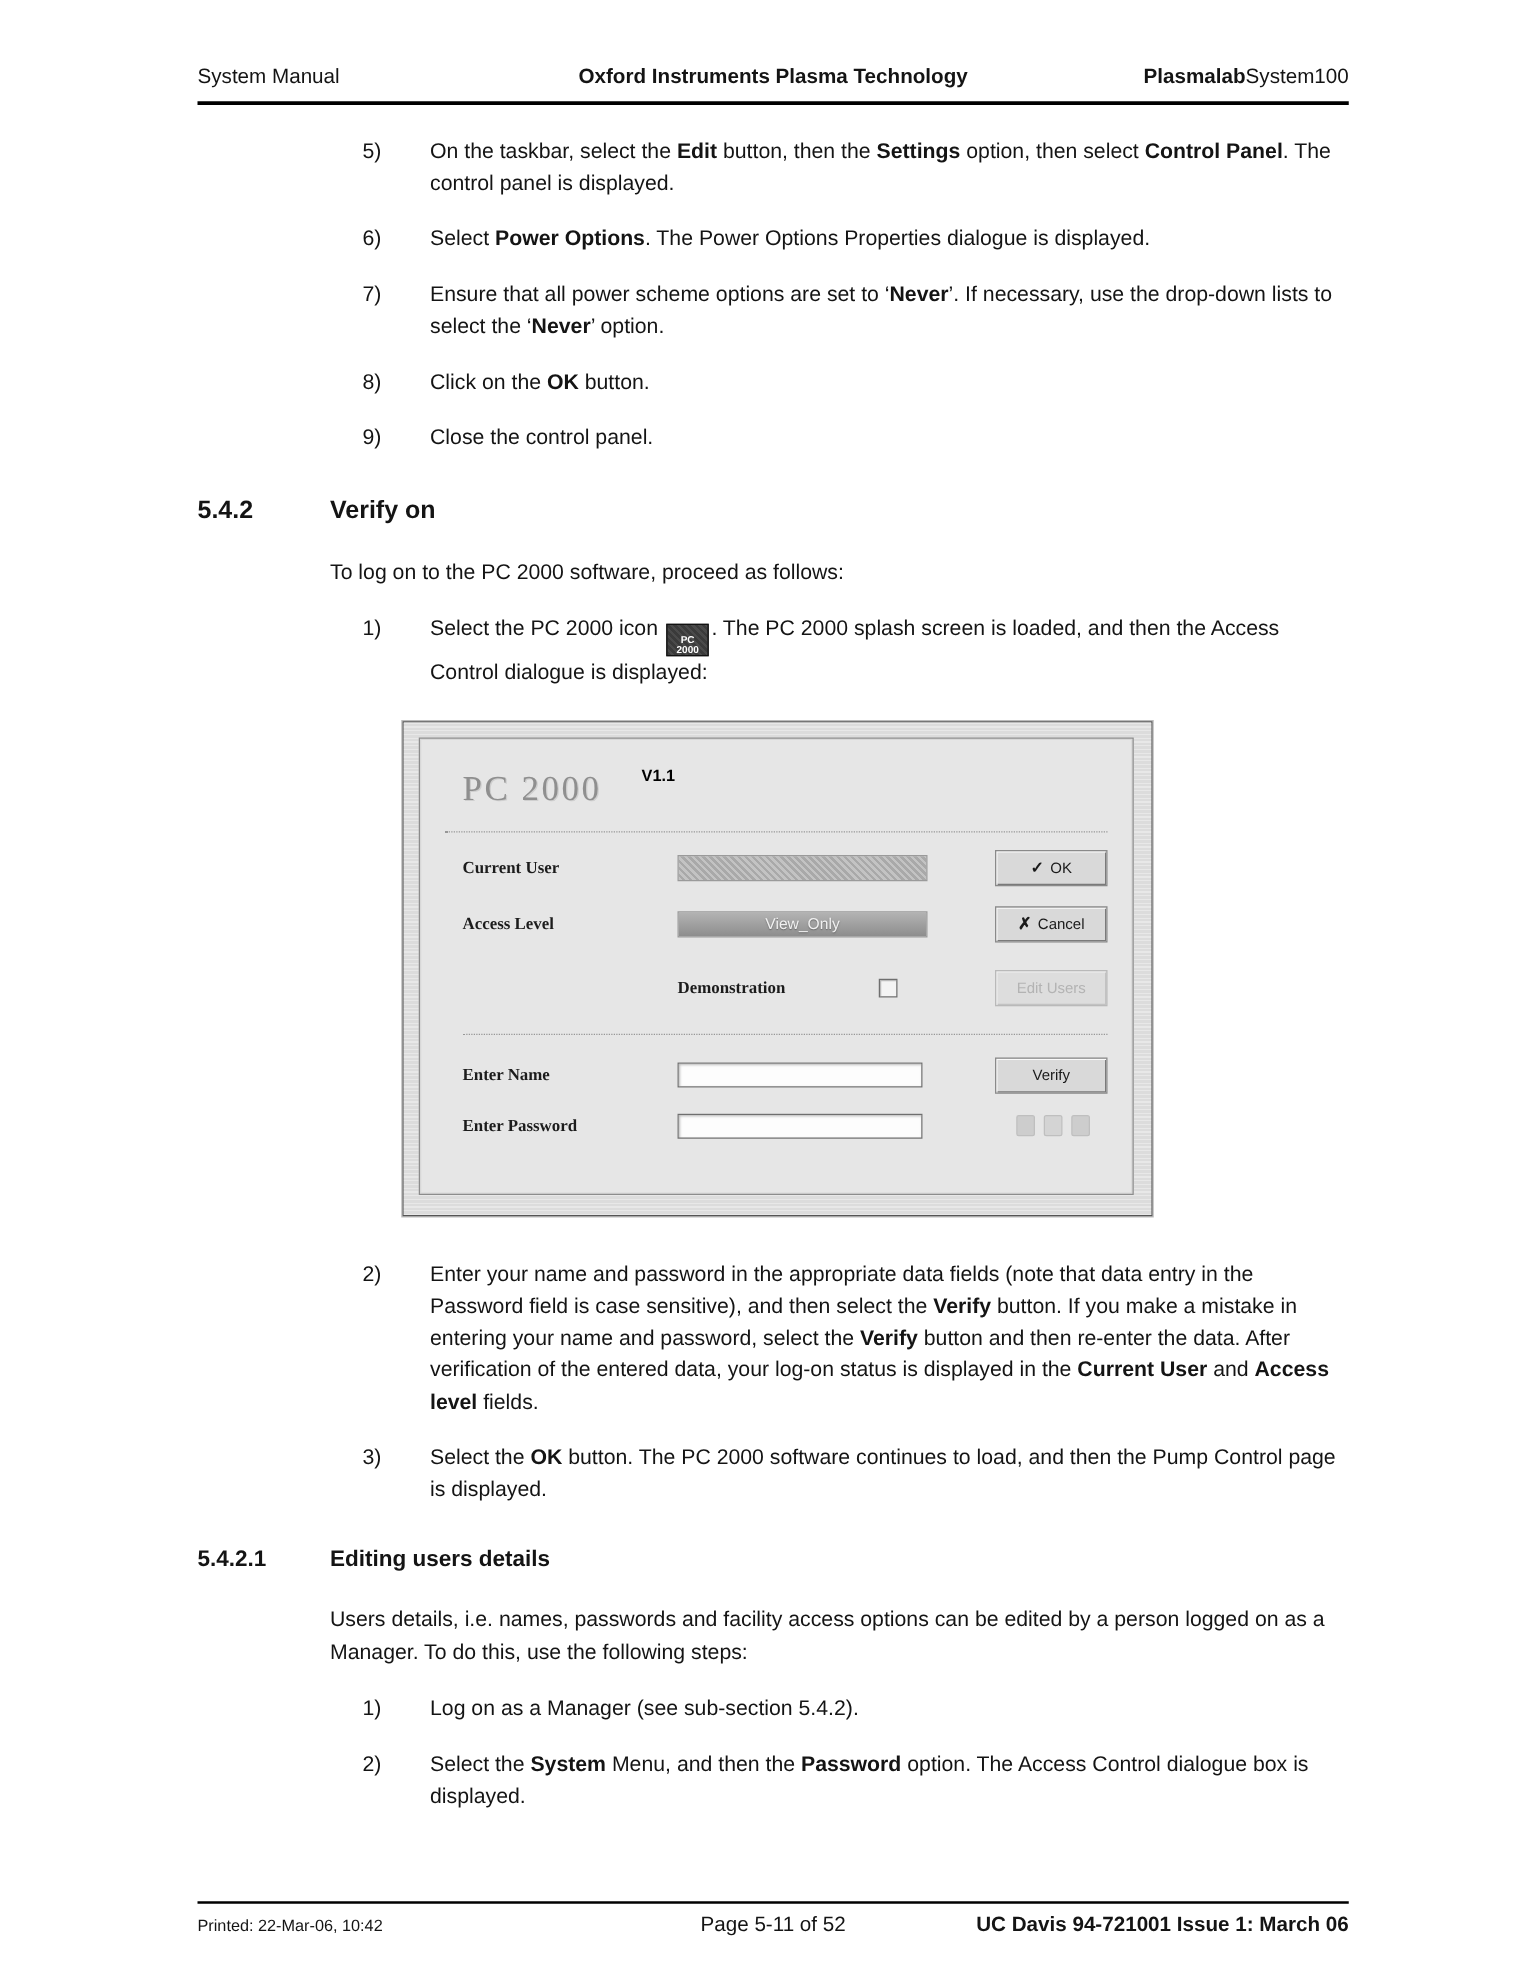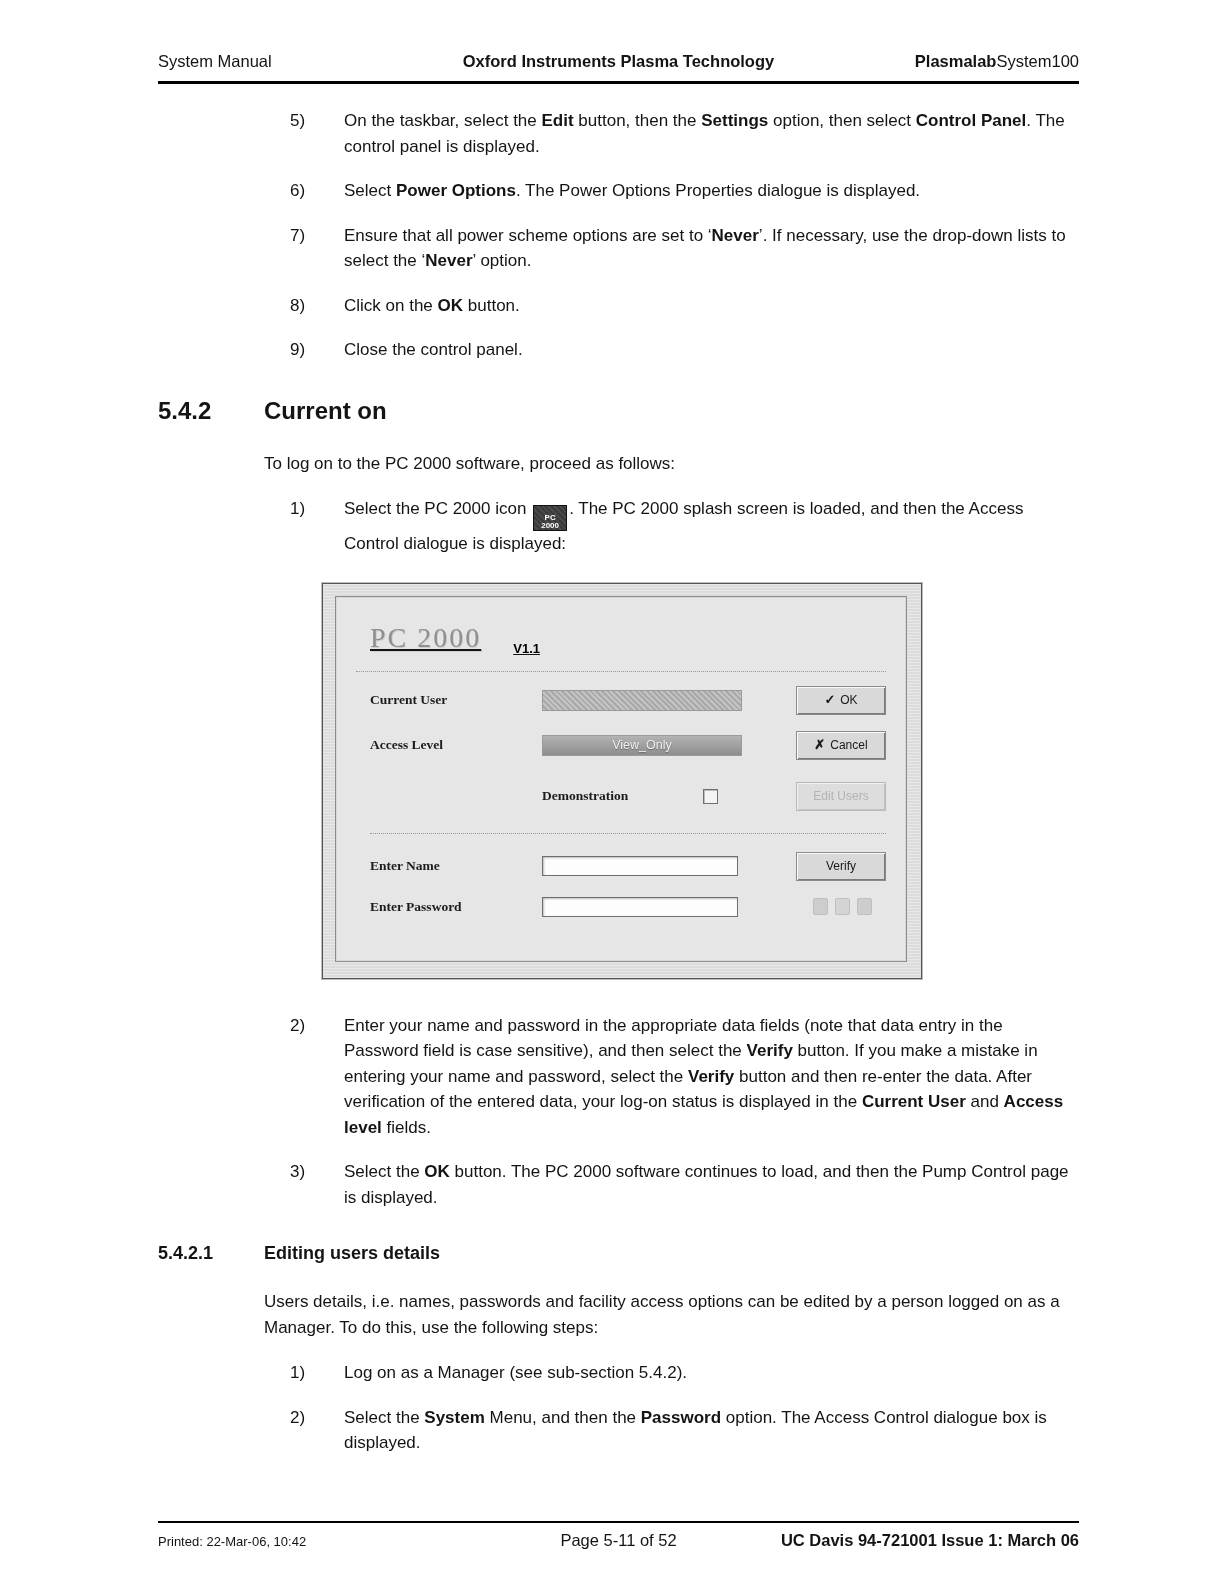--- a/index.html
+++ b/index.html
@@ -18,21 +18,21 @@
   .h-left{text-align:left;}
   .h-center{text-align:center;font-weight:bold;}
   .h-right{text-align:right;}
   .h-right b{font-weight:bold;}
   
   .content{position:absolute;top:108px;left:158px;right:148px;font-size:17px;line-height:1.5;}
   .step{display:flex;margin-left:132px;margin-bottom:19px;}
   .step-num{flex:0 0 54px;}
   .step-text{flex:1;}
   .step-text b{font-weight:bold;}
-  .section-head{display:flex;font-weight:bold;font-size:24px;margin:30px 0 22px 0;}
+  .section-head{display:flex;font-weight:bold;font-size:20px;margin:30px 0 22px 0;}
   .section-head .sec-num{flex:0 0 106px;}
   .sub-head{font-size:18px;}
   .sub-head .sec-num{flex:0 0 106px;}
   .para{margin-left:106px;margin-bottom:20px;}
   
   .pc2000-icon{
     display:inline-flex;flex-direction:column;align-items:center;justify-content:flex-end;
     width:32px;height:24px;background:#3a3a3a;color:#fff;vertical-align:-6px;
     border:1px solid #111;line-height:1;margin:0 2px;
     background-image:repeating-linear-gradient(45deg,#3a3a3a 0 2px,#4a4a4a 2px 4px);
@@ -44,21 +44,21 @@
   .dlg-titlebar{
     height:22px;background:#141414;color:#f2f2f2;display:flex;align-items:center;justify-content:center;
     font-size:12.5px;font-weight:bold;letter-spacing:.3px;
   }
   .dlg-body{padding:12px 14px 16px 12px;background:#e3e3e3;
     background-image:repeating-linear-gradient(0deg,rgba(255,255,255,.18) 0 1px,rgba(0,0,0,.03) 1px 3px);}
   .dlg-inner{
     border:1.5px solid #8c8c8c;box-shadow:inset 0 0 0 1px #d8d8d8;
     padding:16px 20px 44px 20px;background:#e6e6e6;
   }
-  .brand-row{display:flex;align-items:flex-end;margin:4px 0 12px 14px;text-decoration:underline;}
+  .brand-row{display:flex;align-items:flex-start;margin:4px 0 12px 14px;}
   .brand{font-family:"Liberation Serif",serif;font-size:28px;color:#8f8f8f;letter-spacing:2px;text-shadow:1px 1px 0 #cfcfcf;}
   .version{font-size:13px;font-weight:bold;color:#000000;margin-left:32px;}
   .dotted{border-top:1px dotted #979797;margin:6px 0 14px 0;}
   .form-grid{display:grid;grid-template-columns:158px 200px 1fr;column-gap:14px;row-gap:16px;align-items:center;margin-left:14px;}
   .dlg-label{font-family:"Liberation Serif",serif;font-weight:bold;font-size:13.5px;color:#1c1c1c;}
   .display-field{height:19px;border:1px solid #9a9a9a;}
   .hatched{background:repeating-linear-gradient(45deg,#c3c3c3 0 2px,#a9a9a9 2px 4px);}
   .accesslevel{
     background:linear-gradient(#b3b3b3,#8d8d8d);color:#f1f1f1;
     display:flex;align-items:center;justify-content:center;font-size:12.5px;text-shadow:0 1px 1px #666;
@@ -119,21 +119,21 @@
       <span class="step-num">8)</span>
       <span class="step-text"><span>Click on the </span><b>OK</b><span> button.</span></span>
     </div>
     <div class="step">
       <span class="step-num">9)</span>
       <span class="step-text"><span>Close the control panel.</span></span>
     </div>
 
     <div class="section-head">
       <span class="sec-num">5.4.2</span>
-      <span>Current on</span>
+      <span>Verify on</span>
     </div>
 
     <p class="para">To log on to the PC 2000 software, proceed as follows:</p>
 
     <div class="step">
       <span class="step-num">1)</span>
       <span class="step-text"><span>Select the PC 2000 icon </span><span class="pc2000-icon">
             <span class="pc2000-icon-line">PC</span>
             <span class="pc2000-icon-line">2000</span>
           </span><span>. The PC 2000 splash screen is loaded, and then the Access Control dialogue is displayed:</span></span>

